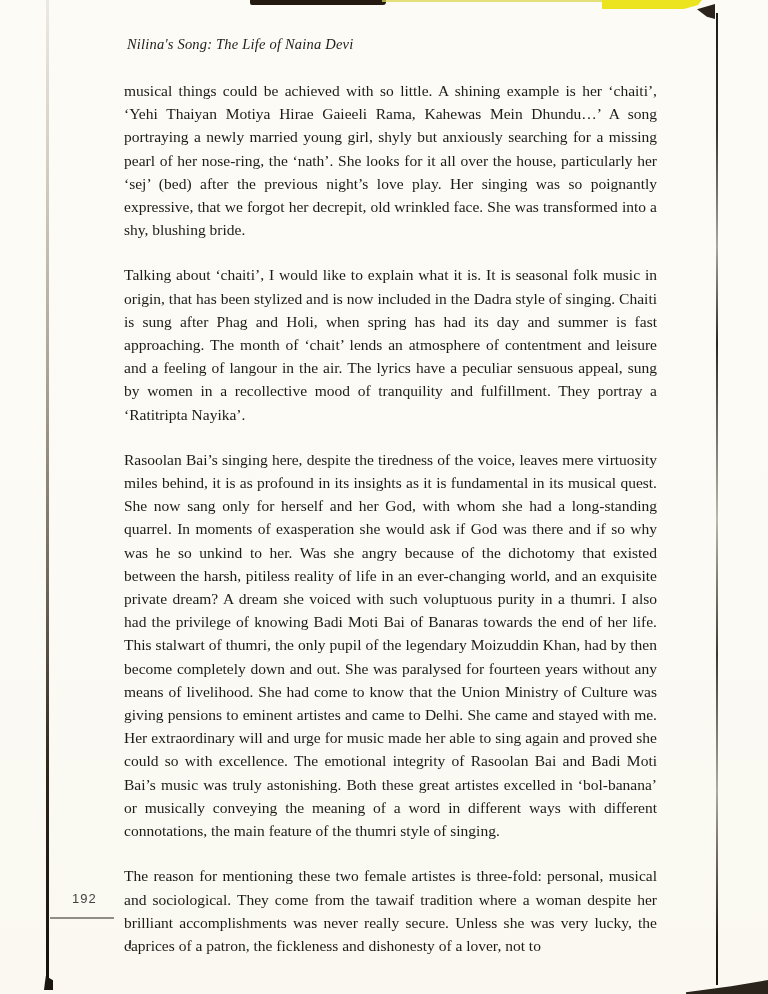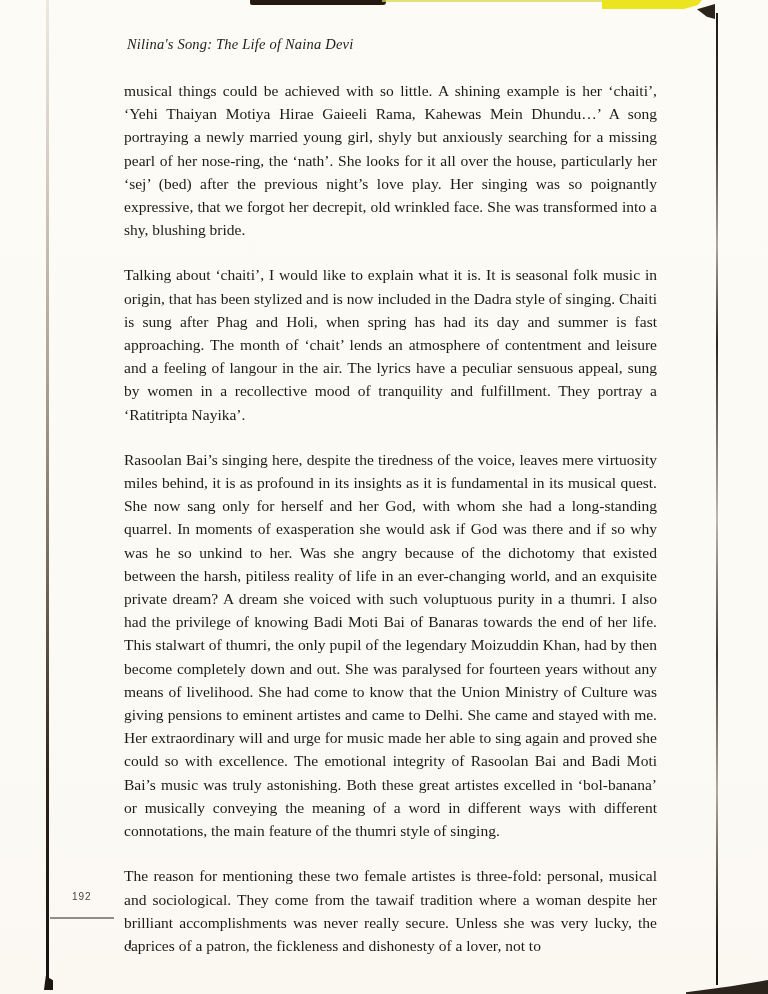--- a/index.html
+++ b/index.html
@@ -92,21 +92,21 @@
     text-align: justify;
   }
   .body-text p {
     margin: 0 0 22px 0;
     padding: 0;
   }
   .folio {
     position: absolute;
     left: 72px; top: 891px;
     font-family: "Liberation Sans", sans-serif;
-    font-size: 10px;
+    font-size: 13px;
     letter-spacing: 1px;
     color: #44423e;
   }
   .folio-rule {
     position: absolute;
     left: 50px; top: 917px; width: 64px; height: 2px;
     background: #8f8d86;
   }
   .ink-speck {
     position: absolute;

